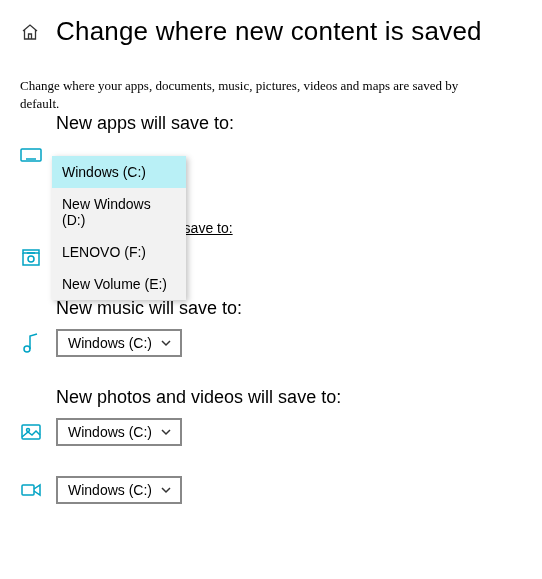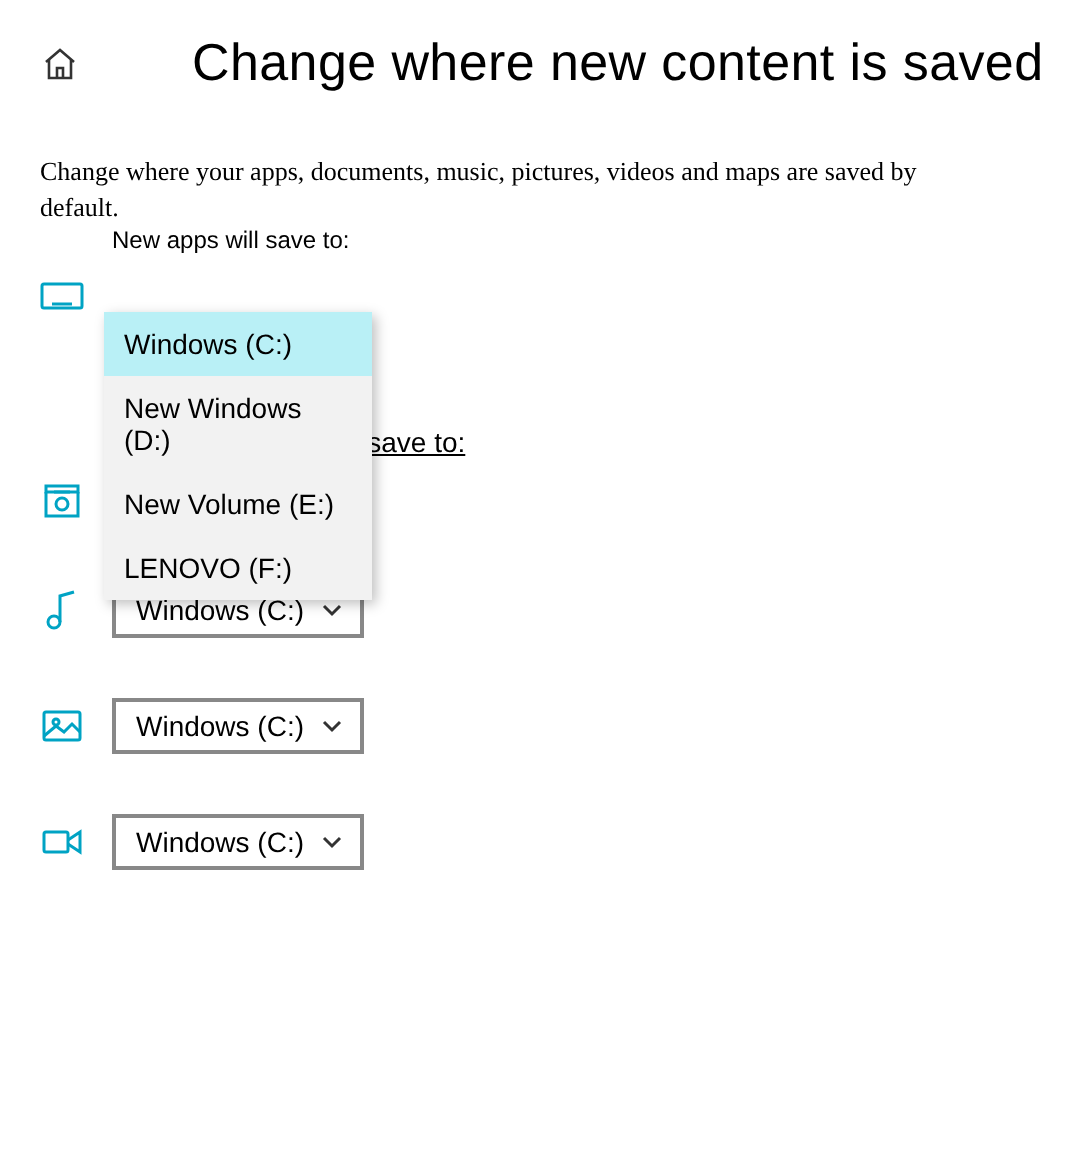--- a/index.html
+++ b/index.html
@@ -25,33 +25,32 @@
   }
   .home-icon {
     width: 20px;
     height: 20px;
     flex: 0 0 20px;
   }
   .page-title {
     font-size: 26px;
     font-weight: 400;
     letter-spacing: 0.2px;
-    margin-left: 40px;
   }
   .description {
     font-size: 13px;
     line-height: 1.4;
     max-width: 470px;
     font-family: Liberation Serif, serif;
   }
   .section {
     margin-bottom: 30px;
   }
   .section-label {
-    font-size: 12px;
+    font-size: 18px;
     margin: 0 0 10px 36px;
   }
   .row {
     display: flex;
     align-items: center;
     gap: 14px;
   }
   .cat-icon {
     width: 22px;
     height: 22px;
@@ -155,44 +154,46 @@
           <path d="M7 7 H15"></path>
         </svg>
       </span>
 
     </div>
   </div>
 
   <div class="menu">
     <div class="menu-item selected">Windows (C:)</div>
     <div class="menu-item">New Windows (D:)</div>
+    <div class="menu-item">LENOVO (F:)</div>
     <div class="menu-item">New Volume (E:)</div>
-    <div class="menu-item">LENOVO (F:)</div>
   </div>
 
   <div class="section" style="margin-top:10px;">
+    <div class="section-label">New music will save to:</div>
     <div class="row">
       <span class="cat-icon">
         <svg viewBox="0 0 22 22" width="22" height="22" fill="none" stroke="#00a3c4" stroke-width="1.5">
           <circle cx="7" cy="17" r="3"></circle>
           <path d="M10 17 V4 L17 2"></path>
         </svg>
       </span>
       <span class="dropdown">
         <span>Windows (C:)</span>
         <span class="chev">
           <svg width="12" height="12" viewBox="0 0 12 12" fill="none" stroke="#333" stroke-width="1.5">
               <path d="M2 4 L6 8 L10 4"></path>
             </svg>
         </span>
       </span>
     </div>
   </div>
 
   <div class="section">
+    <div class="section-label">New photos and videos will save to:</div>
     <div class="row">
       <span class="cat-icon">
         <svg viewBox="0 0 22 22" width="22" height="22" fill="none" stroke="#00a3c4" stroke-width="1.5">
           <rect x="2" y="4" width="18" height="14" rx="1"></rect>
           <circle cx="8" cy="9" r="1.5"></circle>
           <path d="M2 16 L8 11 L12 14 L16 10 L20 14"></path>
         </svg>
       </span>
       <span class="dropdown">
         <span>Windows (C:)</span>

